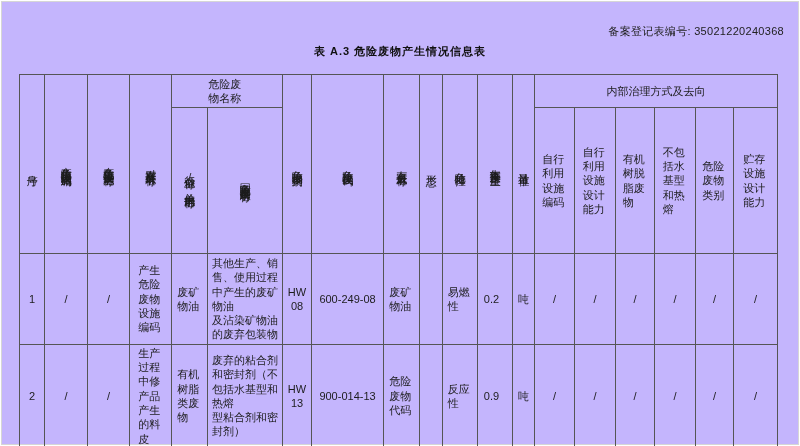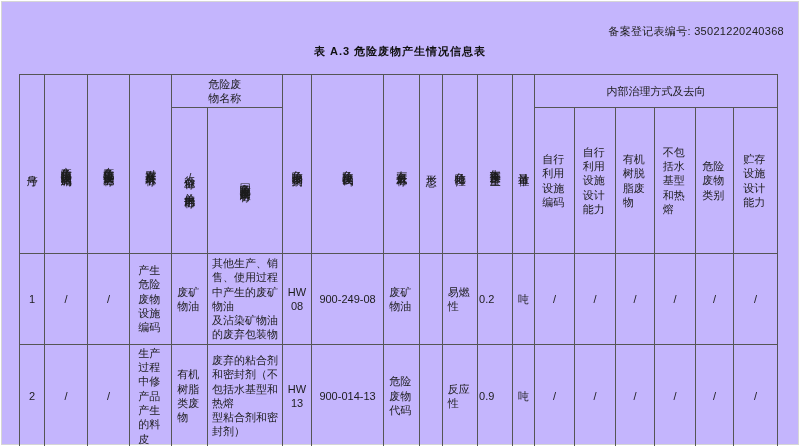--- a/index.html
+++ b/index.html
@@ -37,21 +37,21 @@
   tr.data-row-2 { height:95px; }
   .vt {
     writing-mode:vertical-rl; text-orientation:upright;
     letter-spacing:1px; line-height:1.15; display:inline-block;
     white-space:normal;
   }
   .w2 { display:inline-block; width:2.25em; text-align:left; }
   .w1 { display:inline-block; width:1.2em;  text-align:right;margin-left:46px; }
   .w3 { display:inline-block; width:3.4em;  text-align:left; }
   td.left-cell { text-align:left; padding:2px 4px; }
-  td.amt { text-align:left; padding-right:8px; }
+  td.amt { text-align:center; padding-right:8px; }
 </style>
 </head>
 <body>
 
 <div class="page">
 
   <div class="reg-no">备案登记表编号: 35021220240368</div>
   <div class="doc-title">表 A.3 危险废物产生情况信息表</div>
 
   <table class="main">
@@ -107,21 +107,21 @@
       <tr class="data-row-1">
         <td>1</td>
         <td>/</td>
         <td>/</td>
         <td><span class="w2">产生危险废物设施编码</span></td>
         <td><span class="w2">废矿物油</span></td>
         <td class="left-cell">其他生产、销售、使用过程中产生的废矿物油
 及沾染矿物油的废弃包装物</td>
         <td>HW
 08</td>
-        <td>900-249-08</td>
+        <td>600-249-08</td>
         <td><span class="w2">废矿物油</span></td>
         <td><span class="w1">液态</span></td>
         <td><span class="w2">易燃性</span></td>
         <td class="amt">0.2</td>
         <td>吨</td>
         <td>/</td>
         <td>/</td>
         <td>/</td>
         <td>/</td>
         <td>/</td>

